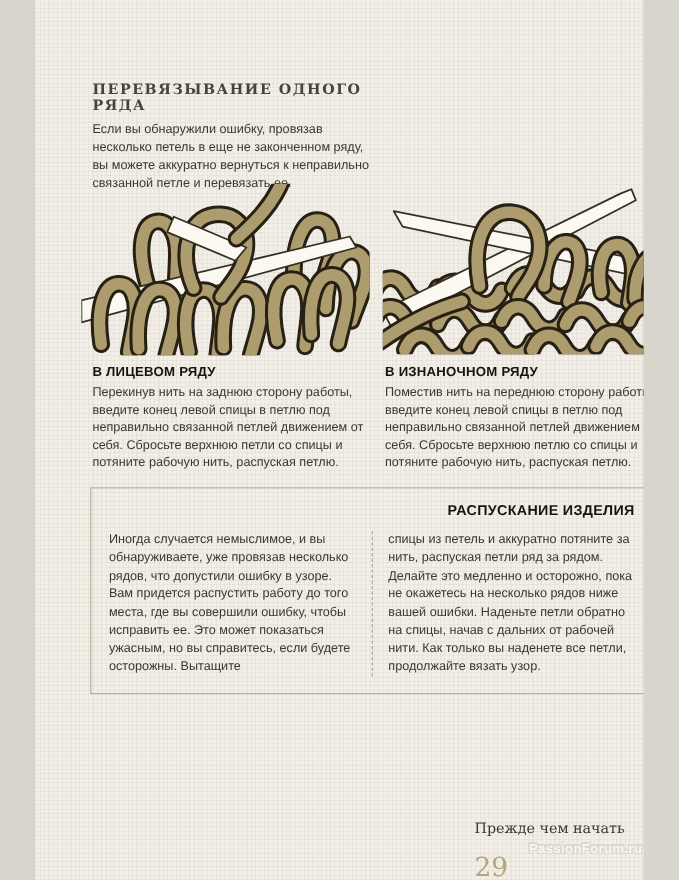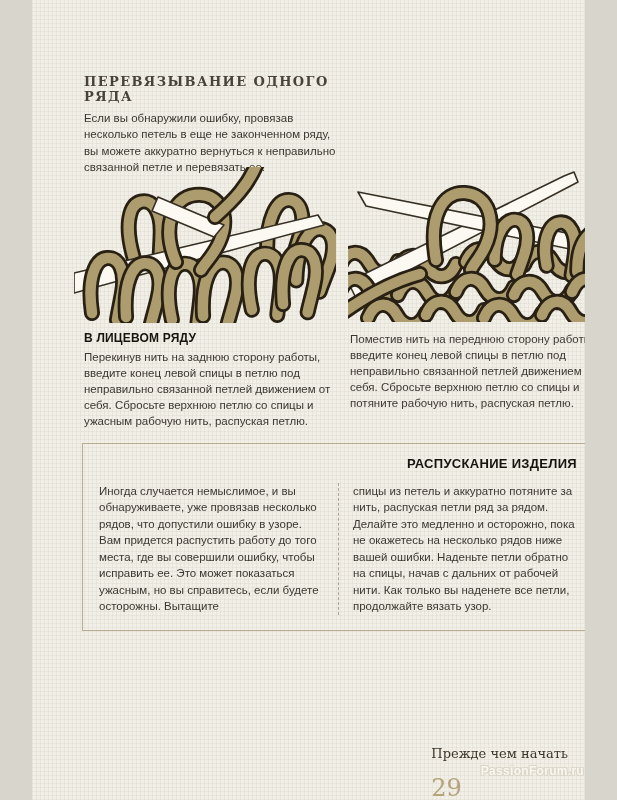--- a/index.html
+++ b/index.html
@@ -122,24 +122,25 @@
       <use href="#pb" transform="translate(78,141)"></use>
       <use href="#pb" transform="translate(136,144)"></use>
       <use href="#pb" transform="translate(194,141)"></use>
       <path class="yo" d="M-4,150 C24,130 50,118 72,112"></path>
       <path class="yi" d="M-4,150 C24,130 50,118 72,112"></path>
     </svg>
   </div>
 
   <div class="caption caption-left">
     <h3>В ЛИЦЕВОМ РЯДУ</h3>
-    <p>Перекинув нить на заднюю сторону работы, введите конец левой спицы в петлю под неправильно связанной петлей движением от себя. Сбросьте верхнюю петлю со спицы и ужасным рабочую нить, распуская петлю.</p>
+    <p>Перекинув нить на заднюю сторону работы, введите конец левой спицы в петлю под неправильно связанной петлей движением от себя. Сбросьте верхнюю петли со спицы и потяните рабочую нить, распуская петлю.</p>
   </div>
 
   <div class="caption caption-right">
+    <h3>В ИЗНАНОЧНОМ РЯДУ</h3>
     <p>Поместив нить на переднюю сторону работы, введите конец левой спицы в петлю под неправильно связанной петлей движением от себя. Сбросьте верхнюю петлю со спицы и потяните рабочую нить, распуская петлю.</p>
   </div>
 
   <div class="callout">
     <h2>РАСПУСКАНИЕ ИЗДЕЛИЯ</h2>
     <div class="callout-cols">
       <p class="callout-col left">Иногда случается немыслимое, и вы обнаруживаете, уже провязав несколько рядов, что допустили ошибку в узоре. Вам придется распустить работу до того места, где вы совершили ошибку, чтобы исправить ее. Это может показаться ужасным, но вы справитесь, если будете осторожны. Вытащите</p>
       <p class="callout-col right">спицы из петель и аккуратно потяните за нить, распуская петли ряд за рядом. Делайте это медленно и осторожно, пока не окажетесь на несколько рядов ниже вашей ошибки. Наденьте петли обратно на спицы, начав с дальних от рабочей нити. Как только вы наденете все петли, продолжайте вязать узор.</p>
     </div>
   </div>

